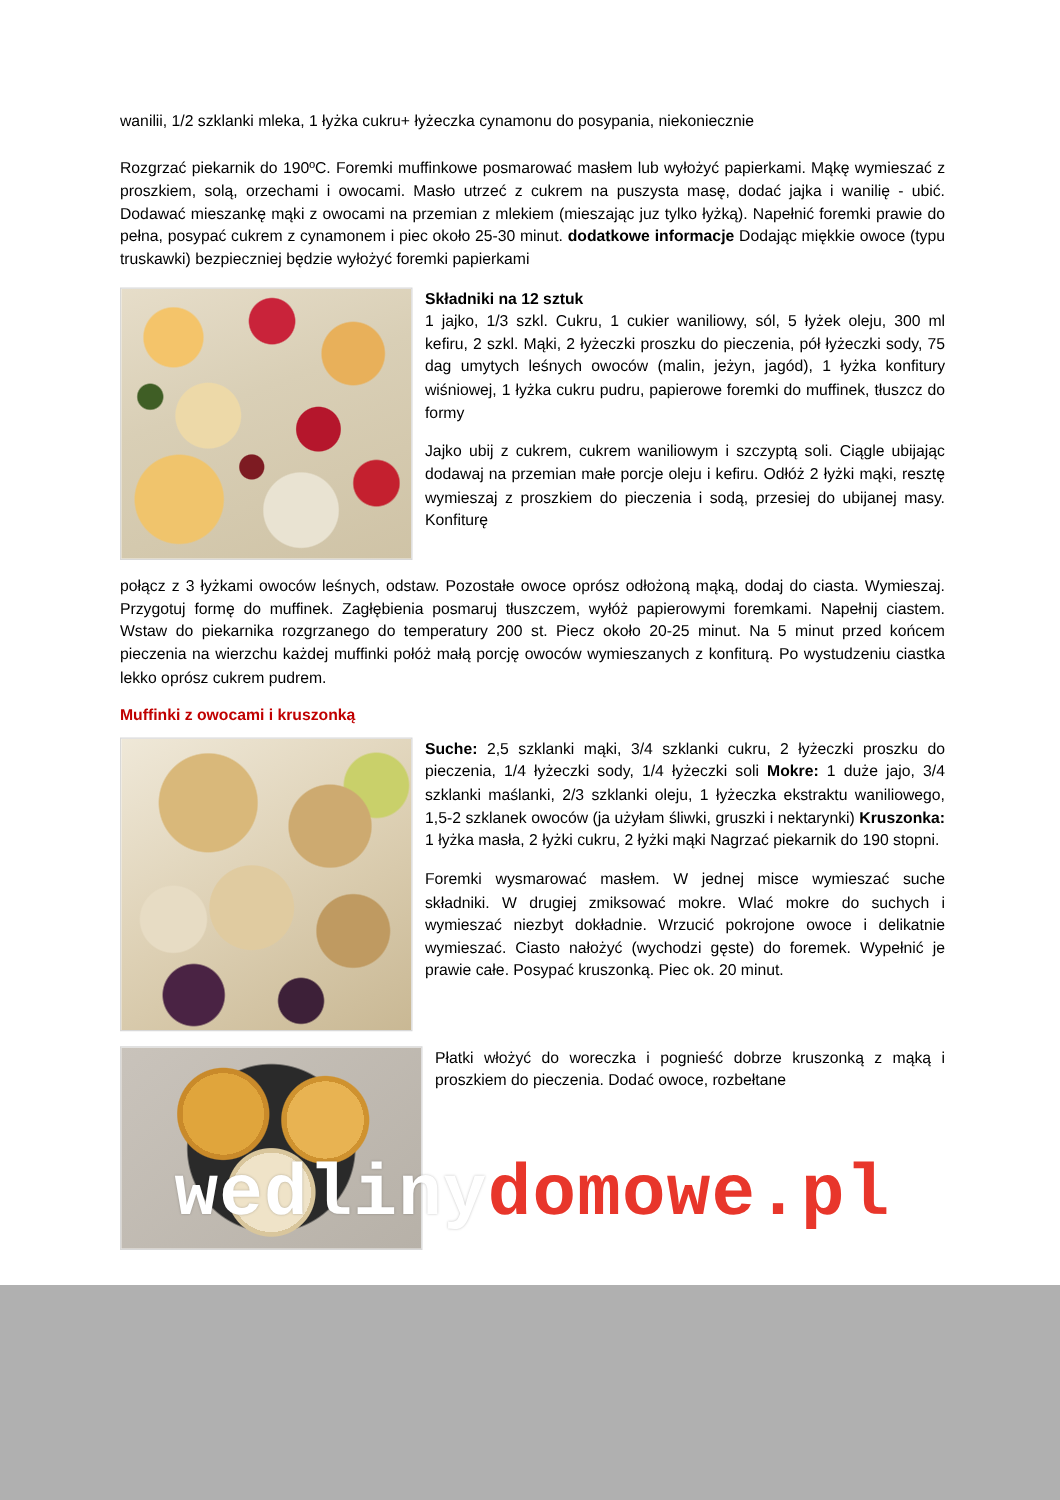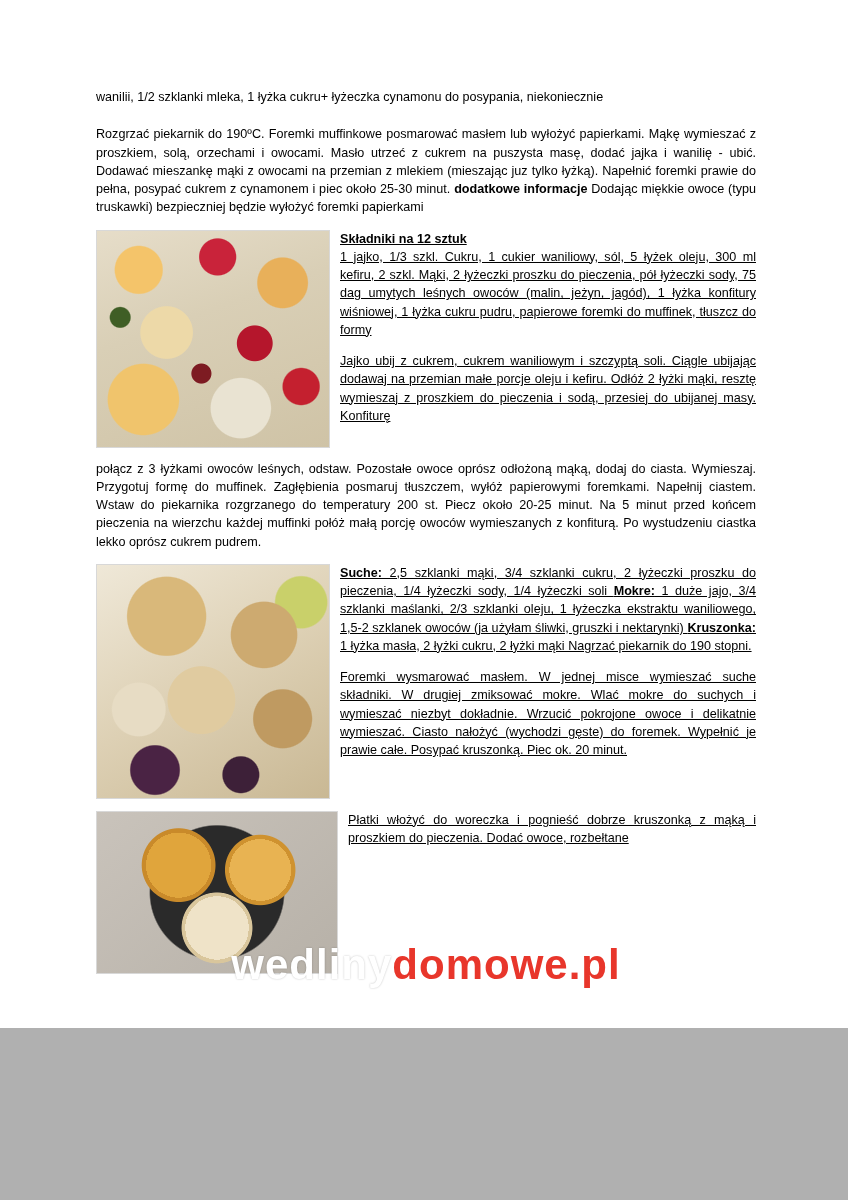--- a/index.html
+++ b/index.html
@@ -35,21 +35,20 @@
   h2.section-title {
     color: #c00000;
     font-size: 12.6px;
     font-weight: bold;
     margin: 0 0 10px 0;
     line-height: 1.3;
   }
   .recipe-block {
     position: relative;
     margin-bottom: 6px;
-    text-decoration: underline;
   }
   .figure {
     float: left;
     width: 232px;
     margin: 0 10px 6px 0;
     border: 1px solid #d8d8d8;
     background: #eee;
     overflow: hidden;
   }
   .figure.fig1 { height: 216px; }
@@ -105,26 +104,27 @@
       linear-gradient(140deg, #c9c3bb 0%, #b7b1a8 100%);
   }
 
   
   .watermark {
     position: absolute;
     left: 96px;
     bottom: 42px;
     width: 660px;
     text-align: center;
-    font-size: 42px;
+    font-size: 58px;
     font-weight: bold;
     letter-spacing: 1px;
     line-height: 1;
     pointer-events: none;
     white-space: nowrap;
+    font-family: Liberation Mono, monospace;
   }
   .watermark .w1 { color: #ffffff; text-shadow: 0 0 2px rgba(0,0,0,.25); }
   .watermark .w2 { color: #e8362b; }
 </style>
 </head>
 <body>
 
 <div class="page">
 
   <div class="content">
@@ -139,20 +139,21 @@
         <div class="ph1"></div>
       </div>
       <div class="col-text">
         <p><span class="b">Składniki na 12 sztuk</span><br><span>1 jajko, 1/3 szkl. Cukru, 1 cukier waniliowy, sól, 5 łyżek oleju, 300 ml kefiru, 2 szkl. Mąki, 2 łyżeczki proszku do pieczenia, pół łyżeczki sody, 75 dag umytych leśnych owoców (malin, jeżyn, jagód), 1 łyżka konfitury wiśniowej, 1 łyżka cukru pudru, papierowe foremki do muffinek, tłuszcz do formy</span></p>
         <p>Jajko ubij z cukrem, cukrem waniliowym i szczyptą soli. Ciągle ubijając dodawaj na przemian małe porcje oleju i kefiru. Odłóż 2 łyżki mąki, resztę wymieszaj z proszkiem do pieczenia i sodą, przesiej do ubijanej masy. Konfiturę</p>
       </div>
     </div>
 
     <p>połącz z 3 łyżkami owoców leśnych, odstaw. Pozostałe owoce oprósz odłożoną mąką, dodaj do ciasta. Wymieszaj. Przygotuj formę do muffinek. Zagłębienia posmaruj tłuszczem, wyłóż papierowymi foremkami. Napełnij ciastem. Wstaw do piekarnika rozgrzanego do temperatury 200 st. Piecz około 20-25 minut. Na 5 minut przed końcem pieczenia na wierzchu każdej muffinki połóż małą porcję owoców wymieszanych z konfiturą. Po wystudzeniu ciastka lekko oprósz cukrem pudrem.</p>
 
+    <h2 class="section-title">Muffinki z owocami i kruszonką</h2>
 
     <div class="recipe-block clearfix">
       <div class="figure fig2">
         <div class="ph2"></div>
       </div>
       <div class="col-text">
         <p><span class="b">Suche:</span><span> 2,5 szklanki mąki, 3/4 szklanki cukru, 2 łyżeczki proszku do pieczenia, 1/4 łyżeczki sody, 1/4 łyżeczki soli </span><span class="b">Mokre:</span><span> 1 duże jajo, 3/4 szklanki maślanki, 2/3 szklanki oleju, 1 łyżeczka ekstraktu waniliowego, 1,5-2 szklanek owoców (ja użyłam śliwki, gruszki i nektarynki) </span><span class="b">Kruszonka:</span><span> 1 łyżka masła, 2 łyżki cukru, 2 łyżki mąki Nagrzać piekarnik do 190 stopni.</span></p>
         <p>Foremki wysmarować masłem. W jednej misce wymieszać suche składniki. W drugiej zmiksować mokre. Wlać mokre do suchych i wymieszać niezbyt dokładnie. Wrzucić pokrojone owoce i delikatnie wymieszać. Ciasto nałożyć (wychodzi gęste) do foremek. Wypełnić je prawie całe. Posypać kruszonką. Piec ok. 20 minut.</p>
       </div>
     </div>

